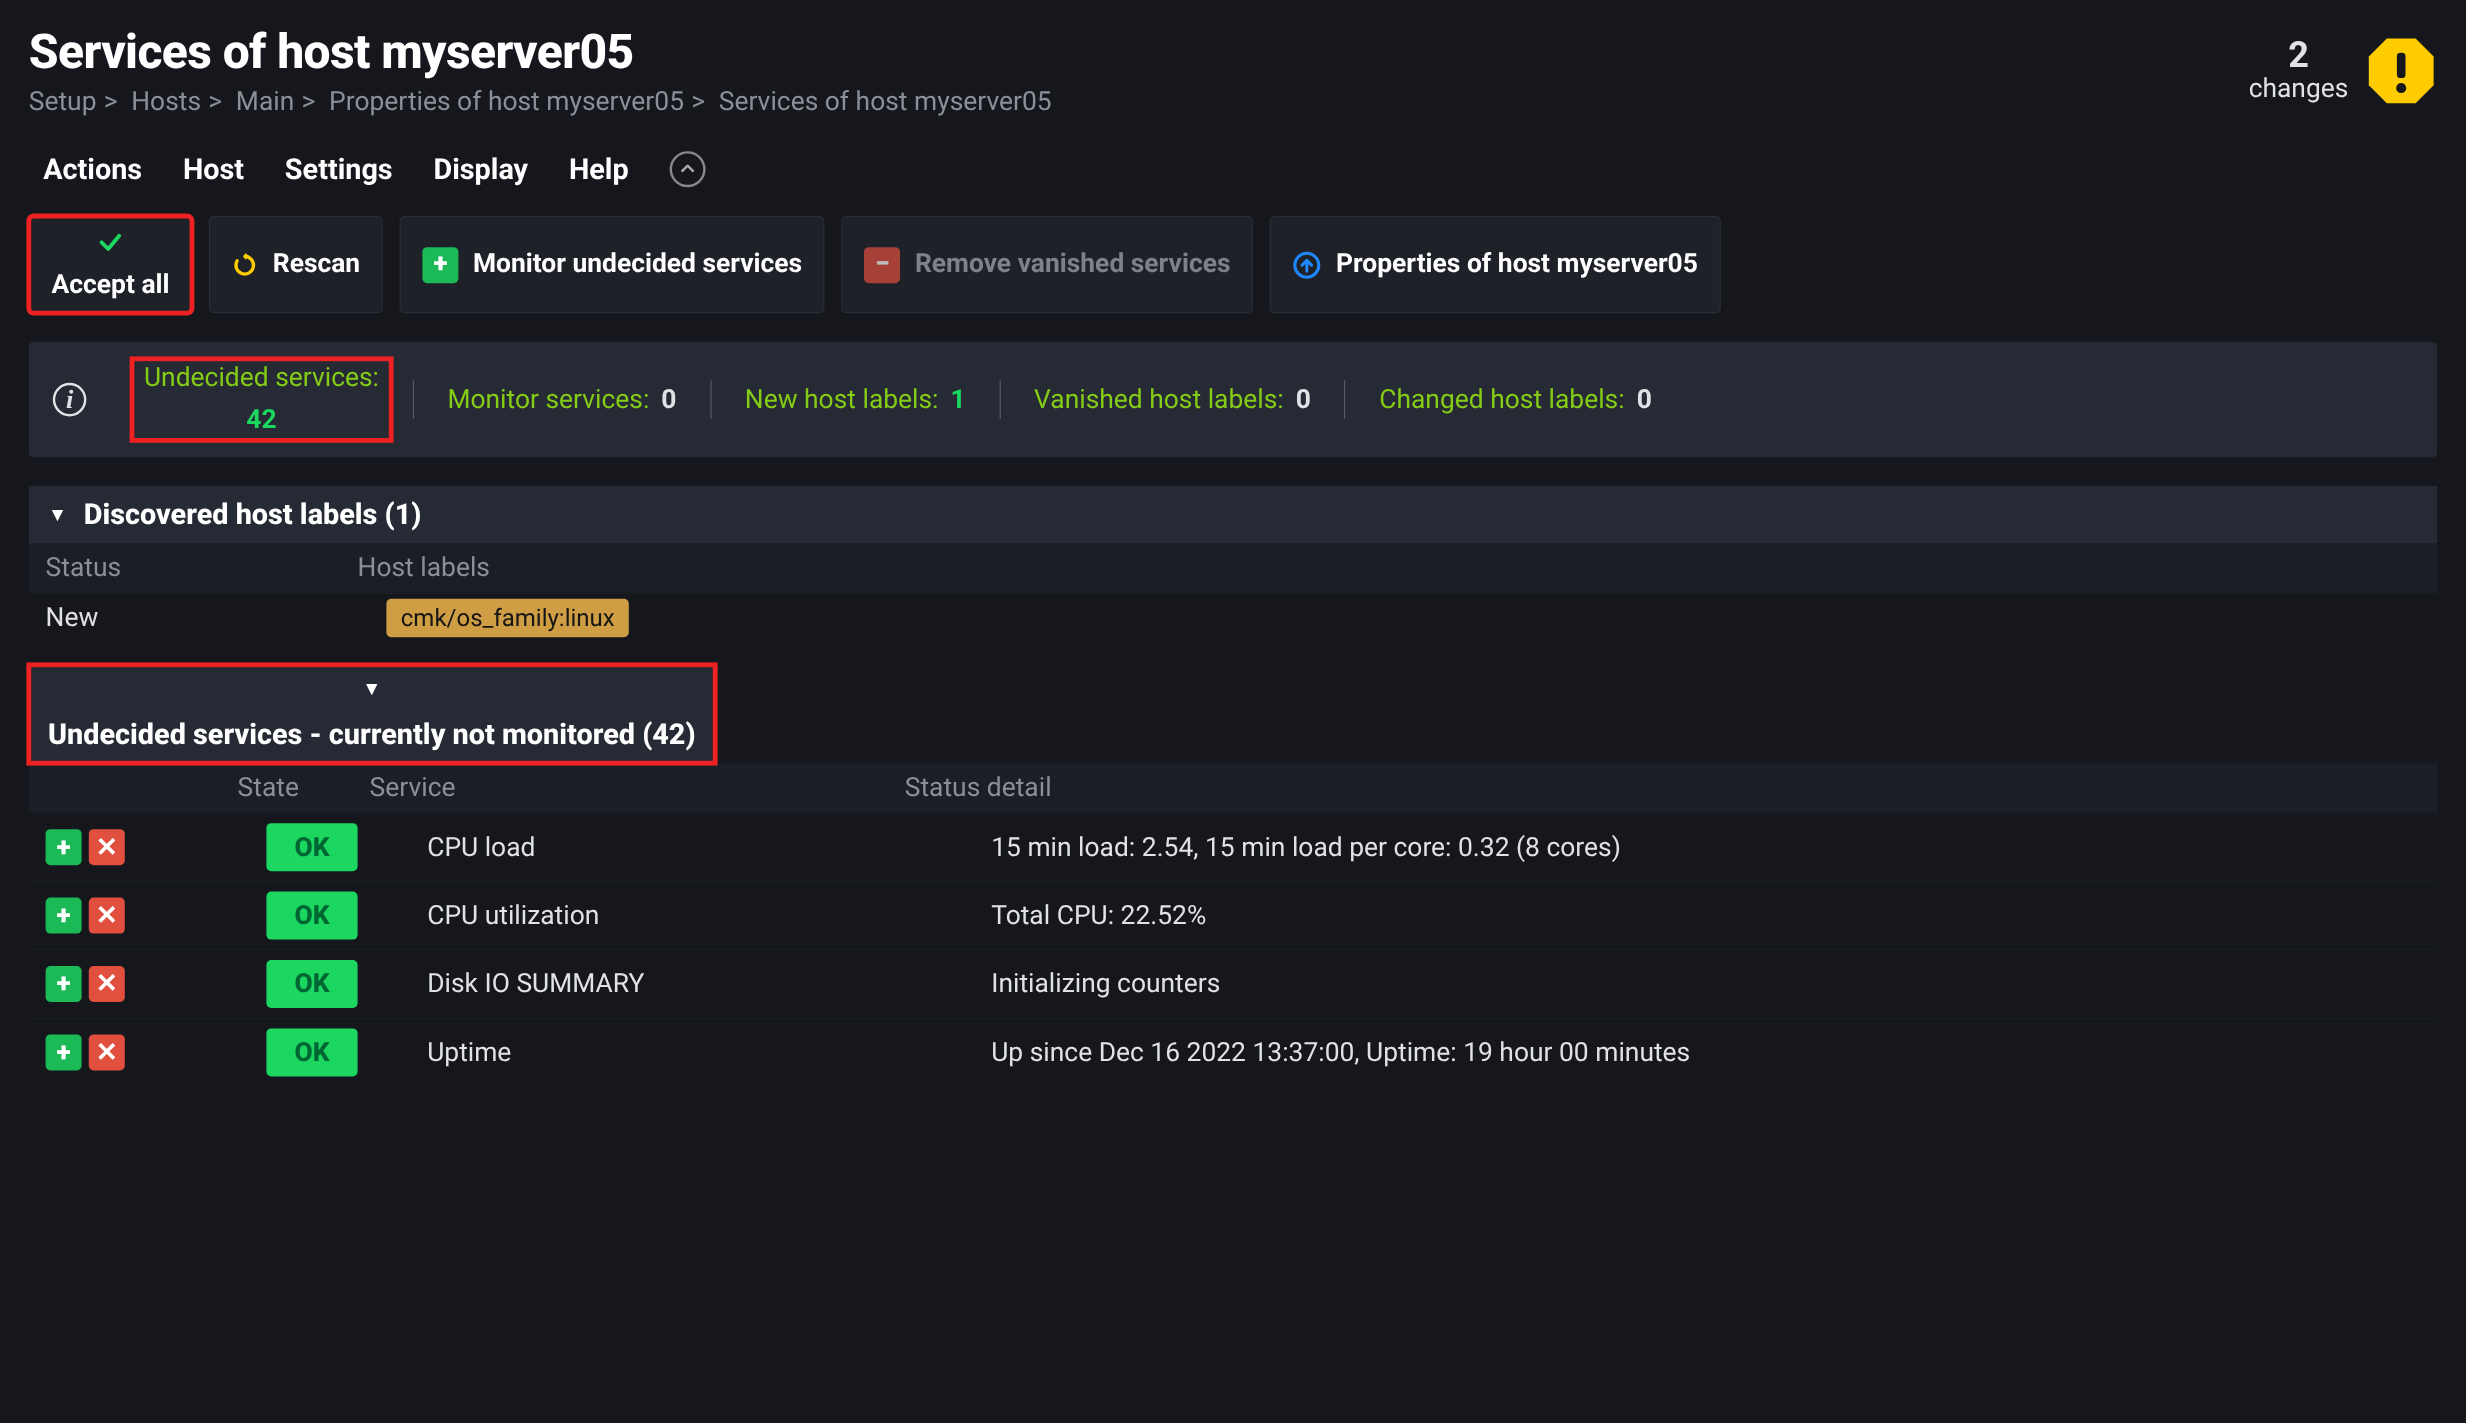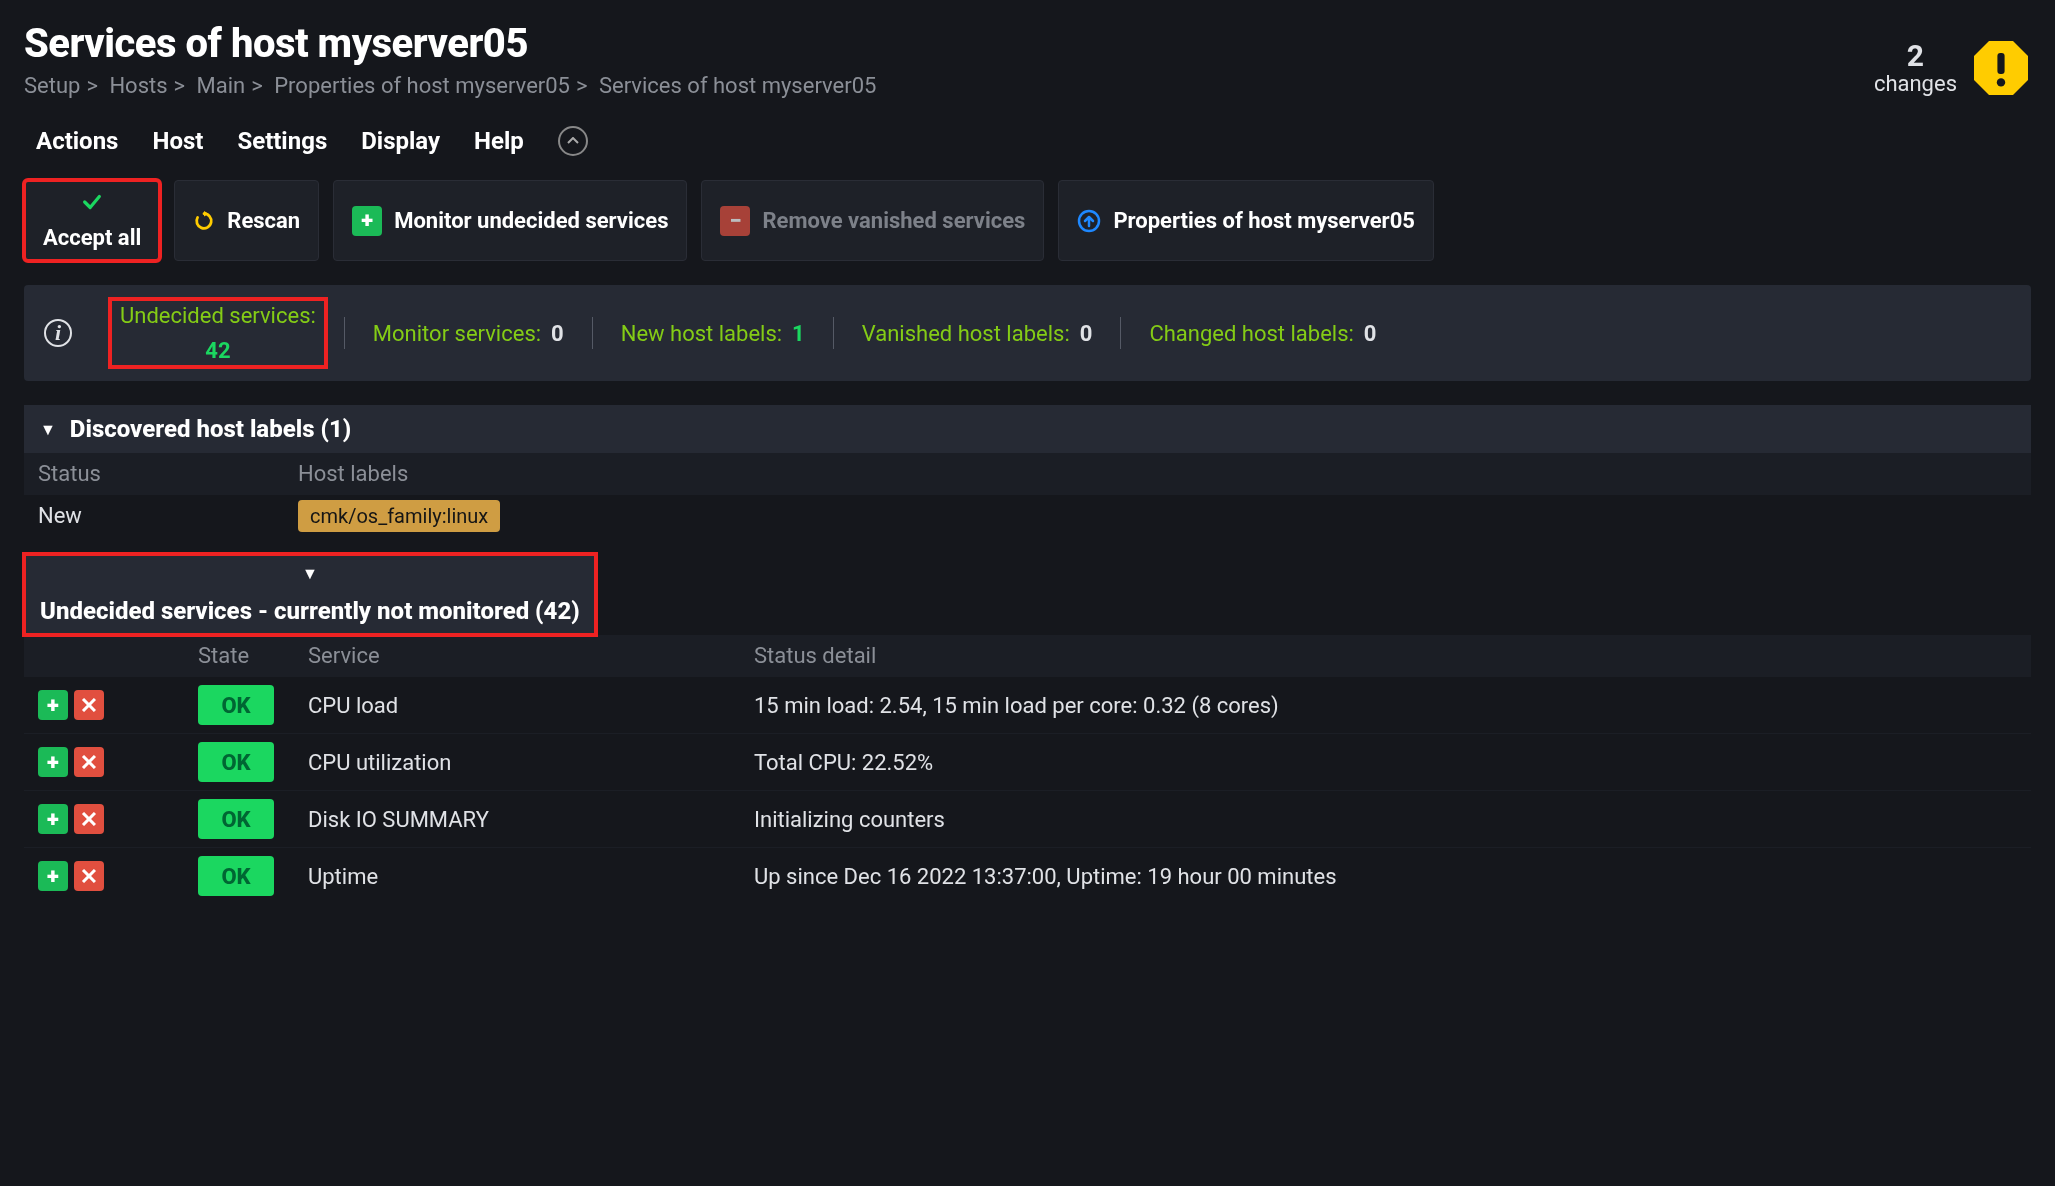--- a/index.html
+++ b/index.html
@@ -3,21 +3,21 @@
 <meta charset="utf-8">
 <style>
 * { box-sizing: border-box; margin: 0; padding: 0; }
 body {
   background: #15171c;
   color: #e0e2e6;
   font-family: -apple-system, BlinkMacSystemFont, "Segoe UI", Roboto, Helvetica, Arial, sans-serif;
   font-size: 20px;
   padding: 20px 24px;
 }
-.topbar { display:flex; justify-content:space-between; align-items:flex-end; margin-bottom:18px; }
+.topbar { display:flex; justify-content:space-between; align-items:center; margin-bottom:18px; }
 h1 { font-size: 40px; font-weight: 800; color: #fff; letter-spacing: -0.5px; }
 .breadcrumb { color: #8b8f97; font-size: 22px; margin-top: 6px; }
 .breadcrumb .sep { margin: 0 6px; }
 .changes-badge { display:flex; align-items:center; gap:14px; cursor:pointer; }
 .changes-text { text-align:center; color:#e0e2e6; font-size:22px; line-height:1.1; }
 .changes-text .num { font-size:30px; font-weight:700; display:block; }
 .warn-octagon { width:60px; height:60px; }
 .menubar { display:flex; align-items:center; gap:34px; padding:10px 0 14px 0; margin-bottom:10px;margin-left:12px; }
 .menubar .mitem { color:#fff; font-size:24px; font-weight:700; cursor:pointer; }
 .menubar .circle { width:30px; height:30px; border:2px solid #888; border-radius:50%; display:flex; align-items:center; justify-content:center; cursor:pointer; font-size:14px; color:#aaa;}
@@ -38,21 +38,21 @@
 .val.white { color:#e0e2e6; }
 .divider { width:1px; height:32px; background:#555a66; margin:0 8px; }
 .group { margin-bottom:18px; }
 .gheader { background:#262a34; padding:10px 16px; font-size:24px; font-weight:800; color:#fff; display:flex; align-items:center; gap:14px; cursor:pointer; }
 .gheader .tri { font-size:16px; }
 .thead { display:flex; padding:8px 14px 8px 14px; color:#8b8f97; font-size:22px; background:#1b1e25; }
 .col-actions { width:160px; }
 .col-state { width:90px; }
 .col-service { width:466px; padding-left:20px; }
 .col-detail { flex:1; }
-.row { display:flex; align-items:center; padding:8px 14px; border-top:1px solid #1b1e25; }
+.row { display:flex; align-items:center; padding:8px 14px; border-top:1px solid #1b1e25;gap:24px; }
 .pill { background:#cf9d43; color:#151515; padding:4px 12px; border-radius:4px; font-size:20px; font-weight:400; }
 .sq { width:30px; height:30px; border-radius:4px; display:flex; align-items:center; justify-content:center; color:#fff; font-size:22px; font-weight:900; cursor:pointer; }
 .sq.green { background:#1bba57; }
 .sq.red { background:#e14f3f; }
 .state-ok { background:#1bd760; color:#063; font-weight:800; width:76px; height:40px; display:flex; align-items:center; justify-content:center; border-radius:4px; font-size:22px; }
 .row .svc, .row .detail, .row .status-cell, .row .labels-cell { font-size:22px; }
 .row .actions { display:flex; gap:6px; width:160px; }
 .row .state-cell { width:90px; display:flex; justify-content:flex-start; }
 .row .svc { width:466px; padding-left:20px; }
 .row .detail { flex:1; }

